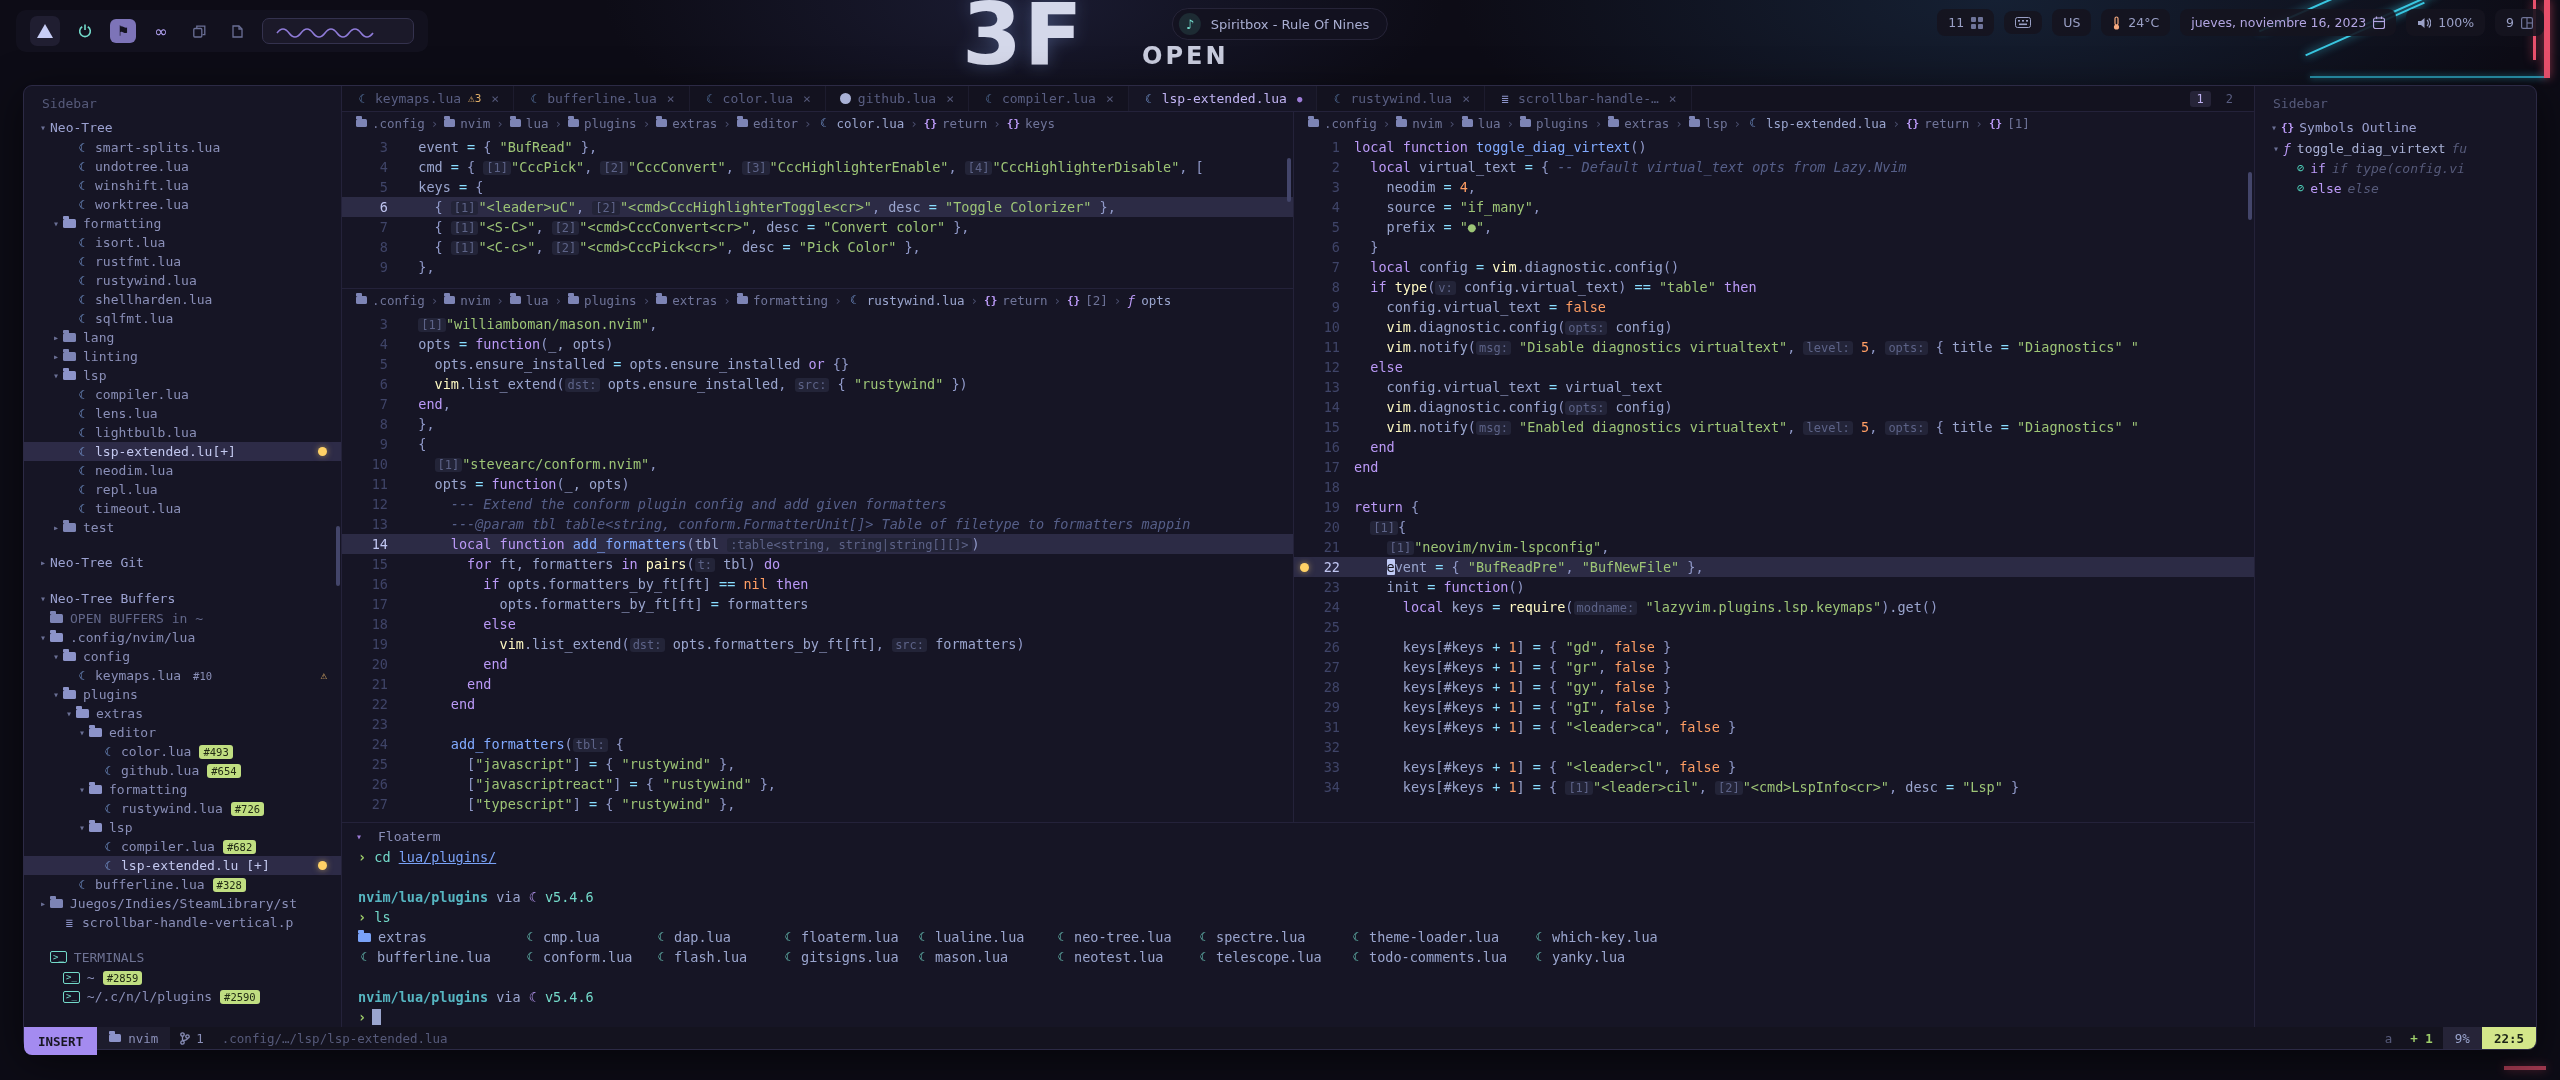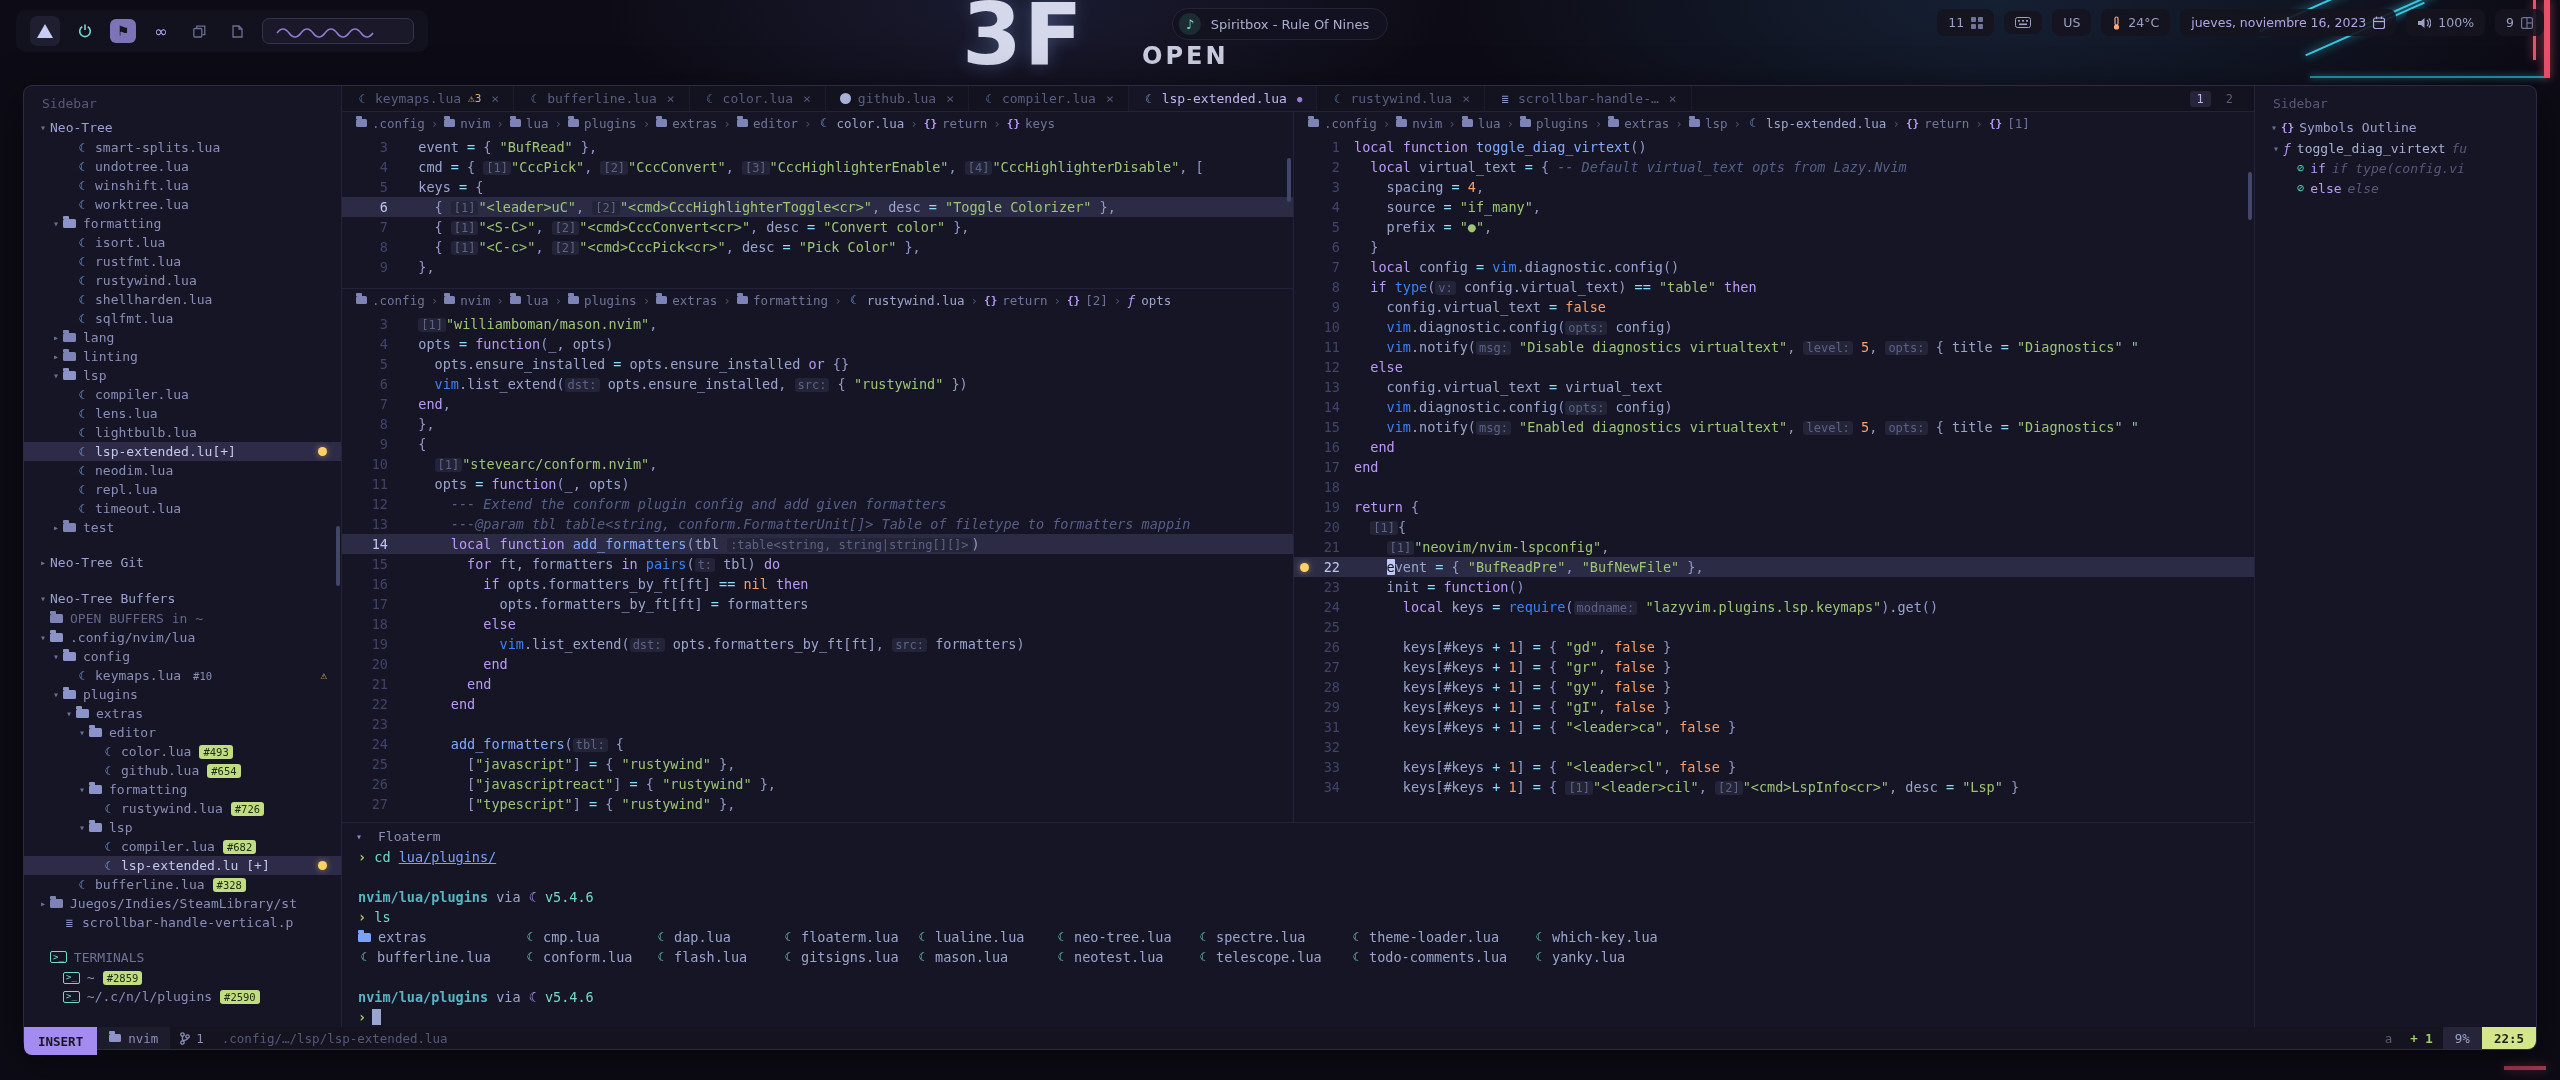--- a/index.html
+++ b/index.html
@@ -112,21 +112,21 @@
 
   .tk-d{color:#9aa5ce}
   .tk-k{color:#bb9af7}
   .tk-s{color:#9dc576}
   .tk-n{color:#ff9e64}
   .tk-f{color:#82aaff}
   .tk-c{color:#565f89;font-style:italic}
   .tk-h{color:#5d6388;background:#232438;border-radius:3px;padding:0 3px;font-size:12px}
   .tk-o{color:#89ddff}
   .tk-p{color:#9099c9}
-  .tk-t{color:#3b82f6}
+  .tk-t{color:#fef9c3}
   .cursor{background:#c0caf5;color:#16151f;border-radius:1px}
 
   
   .floaterm{height:205px;border-top:1px solid #24223a;padding-top:2px}
   .ft-title{height:22px;display:flex;align-items:center;gap:8px;padding-left:14px;color:#8a8fb8;font-size:13px}
   .ft-title .chev{color:#9d7cd8}
   .ft-line{height:20px;padding-left:16px;font-size:13.5px;line-height:20px;white-space:pre;display:flex;align-items:center}
   .ft-prompt{color:#9ece6a;font-weight:bold}
   .ft-cmd{color:#73daca}
   .ft-arg{color:#7aa2f7;text-decoration:underline}
@@ -393,21 +393,21 @@
                 <div class="cl"><span class="sign"></span><span class="lnum">26</span><span class="ltxt"><span class="tk-p">        [</span><span class="tk-s">"javascriptreact"</span><span class="tk-p">] </span><span class="tk-o">= </span><span class="tk-p">{ </span><span class="tk-s">"rustywind"</span><span class="tk-p"> },</span></span></div>
                 <div class="cl"><span class="sign"></span><span class="lnum">27</span><span class="ltxt"><span class="tk-p">        [</span><span class="tk-s">"typescript"</span><span class="tk-p">] </span><span class="tk-o">= </span><span class="tk-p">{ </span><span class="tk-s">"rustywind"</span><span class="tk-p"> },</span></span></div>
               </div>
           </section>
         </div>
         <section class="pane pane-right" id="pane-right">
           <div class="breadcrumb"><span class="bc-item "><span class="ic fold"></span><span>.config</span></span><span class="bc-sep">›</span><span class="bc-item "><span class="ic fold"></span><span>nvim</span></span><span class="bc-sep">›</span><span class="bc-item "><span class="ic fold"></span><span>lua</span></span><span class="bc-sep">›</span><span class="bc-item "><span class="ic fold"></span><span>plugins</span></span><span class="bc-sep">›</span><span class="bc-item "><span class="ic fold"></span><span>extras</span></span><span class="bc-sep">›</span><span class="bc-item "><span class="ic fold"></span><span>lsp</span></span><span class="bc-sep">›</span><span class="bc-item file"><span class="ic moon">☾</span><span>lsp-extended.lua</span></span><span class="bc-sep">›</span><span class="bc-item "><span class="ic bracesi">{}</span><span>return</span></span><span class="bc-sep">›</span><span class="bc-item "><span class="ic bracesi">{}</span><span>[1]</span></span></div>
           <div class="code">
               <div class="cl"><span class="sign"></span><span class="lnum">1</span><span class="ltxt"><span class="tk-k">local function </span><span class="tk-f">toggle_diag_virtext</span><span class="tk-p">()</span></span></div>
               <div class="cl"><span class="sign"></span><span class="lnum">2</span><span class="ltxt"><span class="tk-k">  local </span><span class="tk-d">virtual_text </span><span class="tk-o">= </span><span class="tk-p">{ </span><span class="tk-c">-- Default virtual_text opts from Lazy.Nvim</span></span></div>
-              <div class="cl"><span class="sign"></span><span class="lnum">3</span><span class="ltxt"><span class="tk-d">    spacing </span><span class="tk-o">= </span><span class="tk-n">4</span><span class="tk-p">,</span></span></div>
+              <div class="cl"><span class="sign"></span><span class="lnum">3</span><span class="ltxt"><span class="tk-d">    neodim </span><span class="tk-o">= </span><span class="tk-n">4</span><span class="tk-p">,</span></span></div>
               <div class="cl"><span class="sign"></span><span class="lnum">4</span><span class="ltxt"><span class="tk-d">    source </span><span class="tk-o">= </span><span class="tk-s">"if_many"</span><span class="tk-p">,</span></span></div>
               <div class="cl"><span class="sign"></span><span class="lnum">5</span><span class="ltxt"><span class="tk-d">    prefix </span><span class="tk-o">= </span><span class="tk-s">"●"</span><span class="tk-p">,</span></span></div>
               <div class="cl"><span class="sign"></span><span class="lnum">6</span><span class="ltxt"><span class="tk-p">  }</span></span></div>
               <div class="cl"><span class="sign"></span><span class="lnum">7</span><span class="ltxt"><span class="tk-k">  local </span><span class="tk-d">config </span><span class="tk-o">= </span><span class="tk-t">vim</span><span class="tk-d">.diagnostic.config</span><span class="tk-p">()</span></span></div>
               <div class="cl"><span class="sign"></span><span class="lnum">8</span><span class="ltxt"><span class="tk-k">  if </span><span class="tk-t">type</span><span class="tk-p">(</span><span class="tk-h">v:</span><span class="tk-d"> config.virtual_text</span><span class="tk-p">) </span><span class="tk-o">== </span><span class="tk-s">"table"</span><span class="tk-k"> then</span></span></div>
               <div class="cl"><span class="sign"></span><span class="lnum">9</span><span class="ltxt"><span class="tk-d">    config.virtual_text </span><span class="tk-o">= </span><span class="tk-n">false</span></span></div>
               <div class="cl"><span class="sign"></span><span class="lnum">10</span><span class="ltxt"><span class="tk-d">    </span><span class="tk-t">vim</span><span class="tk-d">.diagnostic.config</span><span class="tk-p">(</span><span class="tk-h">opts:</span><span class="tk-d"> config</span><span class="tk-p">)</span></span></div>
               <div class="cl"><span class="sign"></span><span class="lnum">11</span><span class="ltxt"><span class="tk-d">    </span><span class="tk-t">vim</span><span class="tk-d">.notify</span><span class="tk-p">(</span><span class="tk-h">msg:</span><span class="tk-d"> </span><span class="tk-s">"Disable diagnostics virtualtext"</span><span class="tk-p">, </span><span class="tk-h">level:</span><span class="tk-d"> </span><span class="tk-n">5</span><span class="tk-p">, </span><span class="tk-h">opts:</span><span class="tk-p"> { </span><span class="tk-d">title </span><span class="tk-o">= </span><span class="tk-s">"Diagnostics" "</span></span></div>
               <div class="cl"><span class="sign"></span><span class="lnum">12</span><span class="ltxt"><span class="tk-k">  else</span></span></div>
               <div class="cl"><span class="sign"></span><span class="lnum">13</span><span class="ltxt"><span class="tk-d">    config.virtual_text </span><span class="tk-o">= </span><span class="tk-d">virtual_text</span></span></div>

